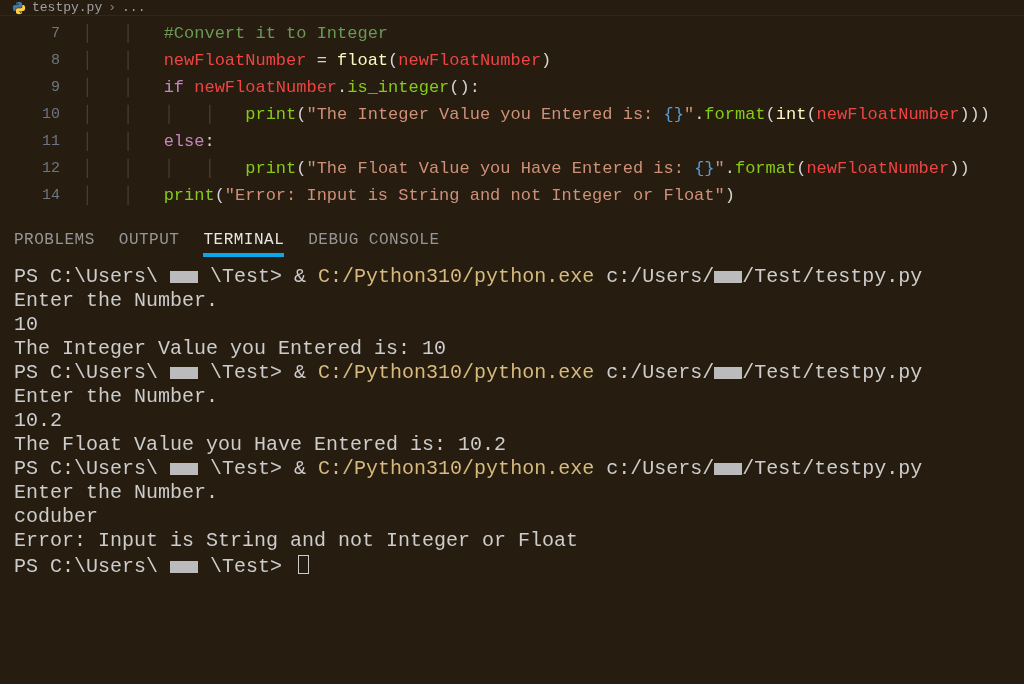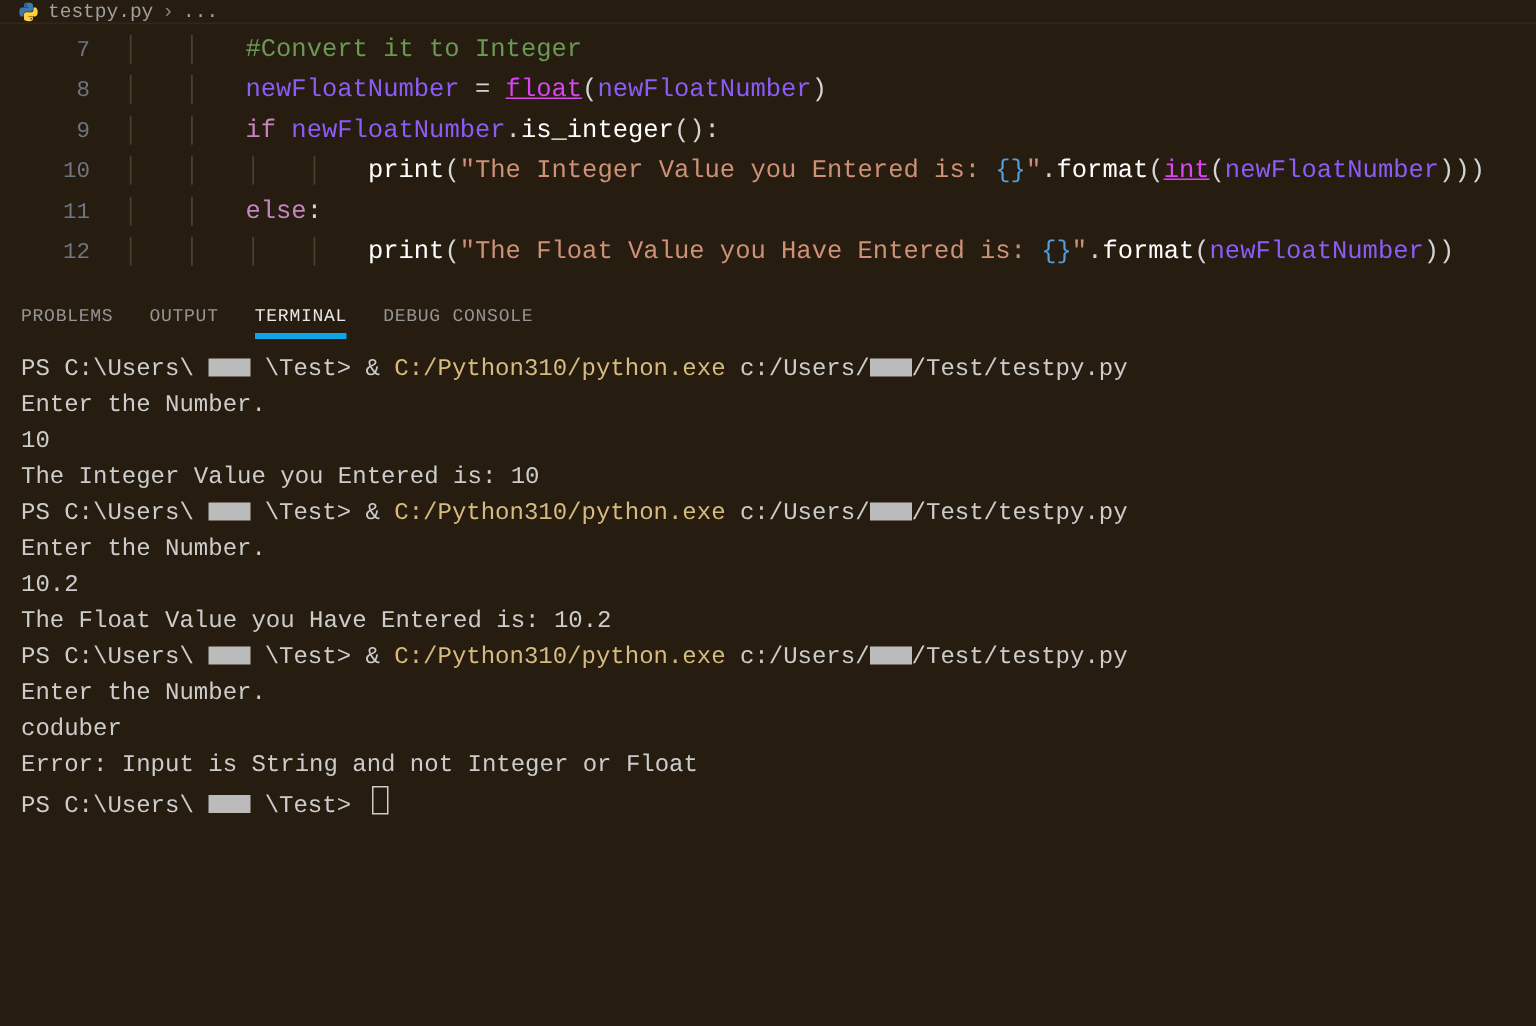--- a/index.html
+++ b/index.html
@@ -6,35 +6,35 @@
   .root{width:1024px;height:488px;display:flex;flex-direction:column;}
   .breadcrumb{height:24px;display:flex;align-items:center;padding:0 12px;font-size:13px;color:#a0a0a0;border-bottom:1px solid rgba(255,255,255,0.05);}
   .breadcrumb .py-icon{display:inline-flex;margin-right:6px;}
   .breadcrumb .sep{margin:0 6px;color:#888;}
   .editor{flex:0 0 auto;padding:4px 0 14px 0;font-size:17px;line-height:27px;}
   .line{display:flex;}
   .gutter{width:60px;text-align:right;color:#6e7681;padding-right:22px;user-select:none;font-size:15px;}
   .code{white-space:pre;flex:1;}
   .guide{color:#4a4030;}
   .tok-comment{color:#6a9955;}
-  .tok-ident{color:#8b5cf6;}
+  .tok-ident{color:#ef4444;}
   .tok-keyword{color:#c586c0;}
   .tok-except{color:#c586c0;}
   .tok-class{color:#4ec9b0;}
-  .tok-builtin{color:#d946ef;text-decoration:underline;}
-  .tok-call{color:#ffffff;}
+  .tok-builtin{color:#fef9c3;}
+  .tok-call{color:#84cc16;}
   .tok-str{color:#ce9178;}
   .tok-esc{color:#569cd6;}
   .tok-punct{color:#d4d4d4;}
   .tok-op{color:#d4d4d4;}
   .panel-border{height:1px;background:rgba(255,255,255,0.12);}
-  .panel-tabs{display:flex;gap:24px;padding:8px 14px 6px 14px;font-size:12px;letter-spacing:0.5px;color:#969696;}
+  .panel-tabs{display:flex;gap:24px;padding:8px 14px 6px 14px;font-size:16px;letter-spacing:0.5px;color:#969696;}
   .panel-tab{cursor:pointer;padding-bottom:4px;}
   .panel-tab.active{color:#e7e7e7;border-bottom:4px solid #0ea5e9;}
-  .terminal{flex:1;padding:2px 14px 14px 14px;font-size:16px;line-height:24px;color:#cccccc;white-space:pre;}
+  .terminal{flex:1;padding:2px 14px 14px 14px;font-size:20px;line-height:24px;color:#cccccc;white-space:pre;}
   .ps{color:#cccccc;}
   .redact{display:inline-block;width:28px;height:12px;background:#bbb;position:relative;top:1px;}
   .exe{color:#d7ba7d;}
   .path{color:#cccccc;}
   .cursor-box{display:inline-block;width:9px;height:17px;border:1px solid #cccccc;margin-left:4px;position:relative;top:2px;}
 </style>
 </head>
 <body>
 <div class="root">
 
@@ -68,20 +68,24 @@
         <div class="code"><span class="guide">│   </span><span class="guide">│   </span><span class="guide">│   </span><span class="guide">│   </span><span class="tok-call">print</span><span class="tok-punct">(</span><span class="tok-str">"The Integer Value you Entered is: </span><span class="tok-esc">{}</span><span class="tok-str">"</span><span class="tok-punct">.</span><span class="tok-call">format</span><span class="tok-punct">(</span><span class="tok-builtin">int</span><span class="tok-punct">(</span><span class="tok-ident">newFloatNumber</span><span class="tok-punct">)))</span></div>
       </div>
       <div class="line">
         <div class="gutter">11</div>
         <div class="code"><span class="guide">│   </span><span class="guide">│   </span><span class="tok-keyword">else</span><span class="tok-punct">:</span></div>
       </div>
       <div class="line">
         <div class="gutter">12</div>
         <div class="code"><span class="guide">│   </span><span class="guide">│   </span><span class="guide">│   </span><span class="guide">│   </span><span class="tok-call">print</span><span class="tok-punct">(</span><span class="tok-str">"The Float Value you Have Entered is: </span><span class="tok-esc">{}</span><span class="tok-str">"</span><span class="tok-punct">.</span><span class="tok-call">format</span><span class="tok-punct">(</span><span class="tok-ident">newFloatNumber</span><span class="tok-punct">))</span></div>
       </div>
+      <div class="line">
+        <div class="gutter">14</div>
+        <div class="code"><span class="guide">│   </span><span class="guide">│   </span><span class="tok-call">print</span><span class="tok-punct">(</span><span class="tok-str">"Error: Input is String and not Integer or Float"</span><span class="tok-punct">)</span></div>
+      </div>
     </div>
 
 <div class="panel-border"></div>
 
 <div class="panel-tabs" id="panel-tabs">
       <div class="panel-tab">PROBLEMS</div>
       <div class="panel-tab">OUTPUT</div>
       <div class="panel-tab active">TERMINAL</div>
       <div class="panel-tab">DEBUG CONSOLE</div>
     </div>

